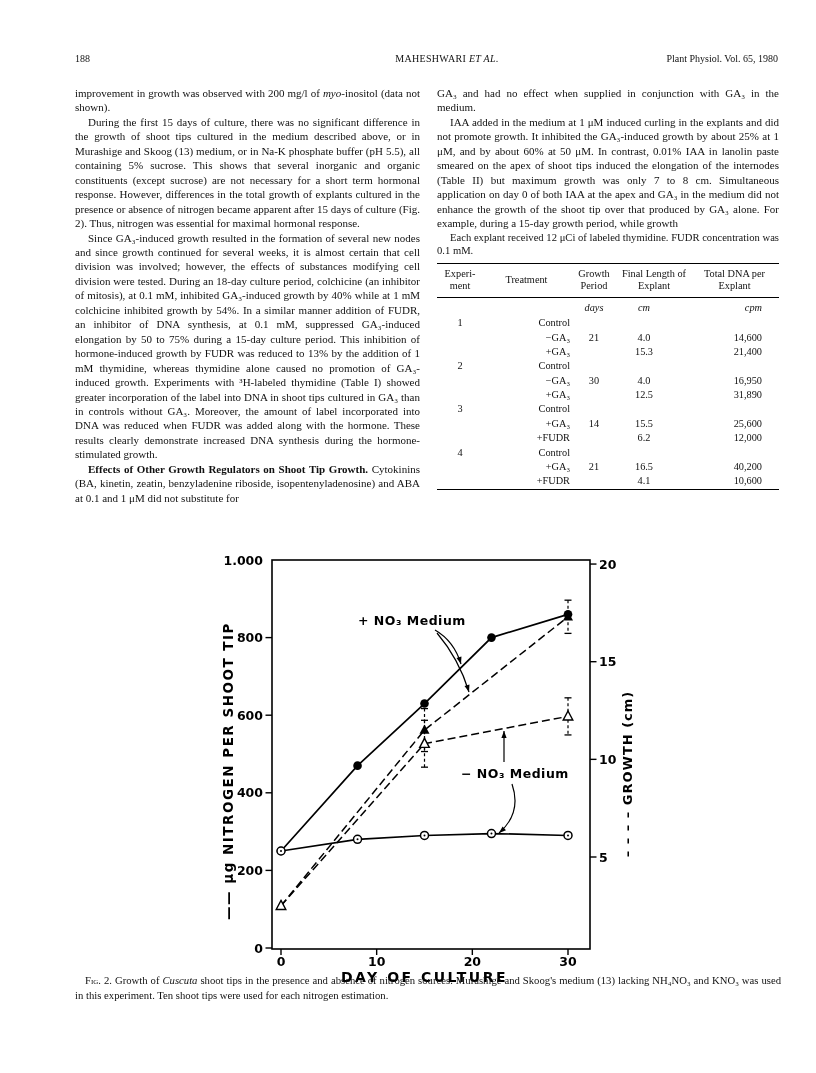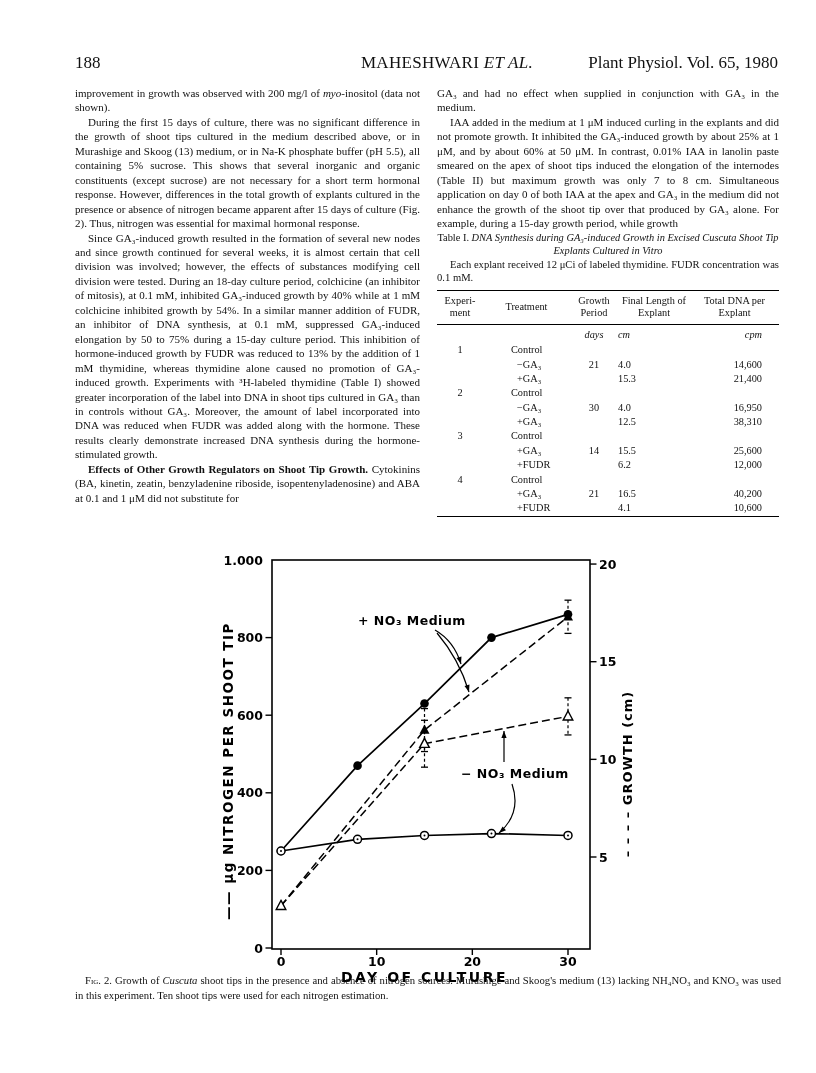--- a/index.html
+++ b/index.html
@@ -1,38 +1,38 @@
 <!DOCTYPE html>
 <html><head>
 <meta charset="utf-8">
 <style>
   html,body{margin:0;padding:0;background:#fff;}
   body{width:816px;height:1073px;position:relative;font-family:'Liberation Serif','DejaVu Serif',serif;color:#111;}
-  .hdr{position:absolute;top:53px;font-size:17px;}
+  .hdr{position:absolute;top:53px;font-size:10px;}
   #pnum{left:75px;}
   #rtitle{left:0;width:816px;text-align:center;letter-spacing:.3px;margin-left:39px;}
   #jref{right:38px;}
   .col{position:absolute;top:86px;font-size:11px;line-height:14.45px;text-align:justify;}
   #colL{left:75px;width:345px;}
   #colR{left:437px;width:342px;}
   .col p{margin:0;text-indent:13px;}
   .col p.noind{text-indent:0;}
   .tcap{font-size:10.4px;text-align:center;text-indent:0 !important;margin-top:7px;line-height:13.5px;}
   .tcap i{font-style:italic;}
   .tnote{font-size:10.6px;line-height:13.5px;margin-top:3px;}
   table.ptable{border-collapse:collapse;width:342px;margin-top:5px;font-size:10.3px;
     border-top:1.8px solid #000;border-bottom:1.6px solid #000;}
   .ptable th{font-weight:normal;font-size:10.3px;line-height:12px;text-align:center;
     padding:4px 1px 5px;border-bottom:1.4px solid #000;vertical-align:middle;}
   .ptable td{padding:.8px 0;line-height:12.8px;}
   .c-exp{text-align:center;}
-  .c-treat{text-align:left;padding-left:28px !important;}
+  .c-treat{text-align:right;padding-left:28px !important;}
   .c-treat.ind{padding-left:34px !important;}
   .c-per{text-align:center;}
-  .c-len{text-align:left;padding-right:20px !important;}
+  .c-len{text-align:center;padding-right:20px !important;}
   .c-dna{text-align:right;padding-right:17px !important;}
   tr.units td{font-style:italic;padding-top:4px;padding-bottom:2px;}
   #figwrap{position:absolute;left:195px;top:546px;width:455px;height:450px;}
   .fx{font-family:'DejaVu Sans',sans-serif;font-weight:bold;fill:#000;}
   .figcap{position:absolute;left:75px;top:962px;width:706px;font-size:10.7px;line-height:15px;text-align:justify;}
   .figcap .sc{font-variant:small-caps;}
   .figcap .ind{display:inline-block;width:10px;}
 </style>
 </head>
 <body>
@@ -45,21 +45,20 @@
   <p class="noind"><span>improvement in growth was observed with 200 mg/l of </span><i>myo-</i><span>inositol (data not shown).</span></p>
   <p>During the first 15 days of culture, there was no significant difference in the growth of shoot tips cultured in the medium described above, or in Murashige and Skoog (13) medium, or in Na-K phosphate buffer (pH 5.5), all containing 5% sucrose. This shows that several inorganic and organic constituents (except sucrose) are not necessary for a short term hormonal response. However, differences in the total growth of explants cultured in the presence or absence of nitrogen became apparent after 15 days of culture (Fig. 2). Thus, nitrogen was essential for maximal hormonal response.</p>
   <p>Since GA₃-induced growth resulted in the formation of several new nodes and since growth continued for several weeks, it is almost certain that cell division was involved; however, the effects of substances modifying cell division were tested. During an 18-day culture period, colchicine (an inhibitor of mitosis), at 0.1 mM, inhibited GA₃-induced growth by 40% while at 1 mM colchicine inhibited growth by 54%. In a similar manner addition of FUDR, an inhibitor of DNA synthesis, at 0.1 mM, suppressed GA₃-induced elongation by 50 to 75% during a 15-day culture period. This inhibition of hormone-induced growth by FUDR was reduced to 13% by the addition of 1 mM thymidine, whereas thymidine alone caused no promotion of GA₃-induced growth. Experiments with ³H-labeled thymidine (Table I) showed greater incorporation of the label into DNA in shoot tips cultured in GA₃ than in controls without GA₃. Moreover, the amount of label incorporated into DNA was reduced when FUDR was added along with the hormone. These results clearly demonstrate increased DNA synthesis during the hormone-stimulated growth.</p>
   <p><b>Effects of Other Growth Regulators on Shoot Tip Growth.</b><span> Cytokinins (BA, kinetin, zeatin, benzyladenine riboside, isopentenyladenosine) and ABA at 0.1 and 1 μM did not substitute for</span></p>
 </div>
 
 <div class="col" id="colR">
   <p class="noind">GA₃ and had no effect when supplied in conjunction with GA₃ in the medium.</p>
   <p>IAA added in the medium at 1 μM induced curling in the explants and did not promote growth. It inhibited the GA₃-induced growth by about 25% at 1 μM, and by about 60% at 50 μM. In contrast, 0.01% IAA in lanolin paste smeared on the apex of shoot tips induced the elongation of the internodes (Table II) but maximum growth was only 7 to 8 cm. Simultaneous application on day 0 of both IAA at the apex and GA₃ in the medium did not enhance the growth of the shoot tip over that produced by GA₃ alone. For example, during a 15-day growth period, while growth</p>
 
-  <p class="tcap"><span>Table I.  </span><i>DNA Synthesis during GA₃-induced Growth in Excised Cuscuta Shoot Tip Explants Cultured in Vitro</i></p>
   <p class="tnote">Each explant received 12 μCi of labeled thymidine. FUDR concentration was 0.1 mM.</p>
 
   <table class="ptable">
     <colgroup>
         <col style="width:46px">
         <col style="width:87px">
         <col style="width:48px">
         <col style="width:72px">
         <col style="width:89px">
       </colgroup>
@@ -113,21 +112,21 @@
           <td class="c-treat ind">−GA₃</td>
           <td class="c-per">30</td>
           <td class="c-len">4.0</td>
           <td class="c-dna">16,950</td>
         </tr>
         <tr>
           <td class="c-exp"></td>
           <td class="c-treat ind">+GA₃</td>
           <td class="c-per"></td>
           <td class="c-len">12.5</td>
-          <td class="c-dna">38,310</td>
+          <td class="c-dna">31,890</td>
         </tr>
         <tr>
           <td class="c-exp">3</td>
           <td class="c-treat">Control</td>
           <td class="c-per"></td>
           <td class="c-len"></td>
           <td class="c-dna"></td>
         </tr>
         <tr>
           <td class="c-exp"></td>

